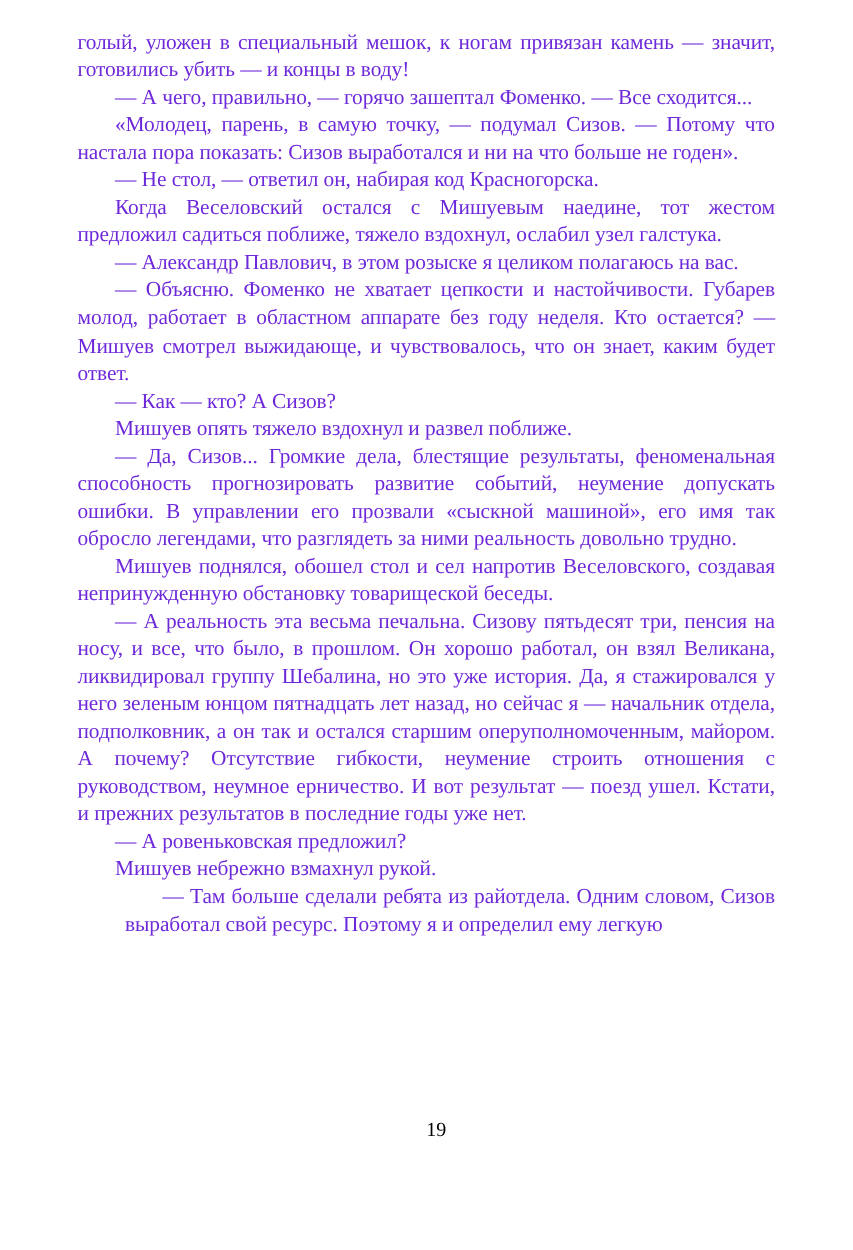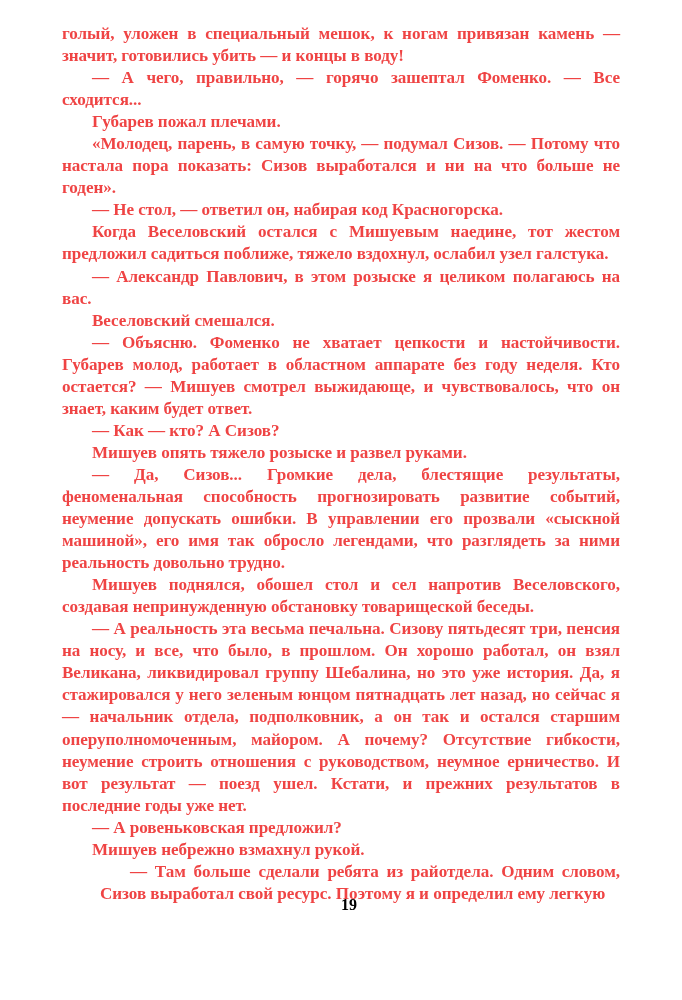--- a/index.html
+++ b/index.html
@@ -18,64 +18,62 @@
   .text-block {
     position: absolute;
     left: 62px;
     top: 23px;
     width: 558px;
   }
   .para {
     margin: 0;
     font-size: 17.1px;
     line-height: 22.05px;
-    color: #ef4444;
-    font-weight: bold;
+    color: #6d28d9;
+    font-weight: normal;
     text-align: justify;
     text-indent: 30px;
     letter-spacing: -0.05px;
     word-spacing: 0px;
     -webkit-font-smoothing: none;
   }
   .para.no-indent {
     text-indent: 0;
   }
   .para:last-child {
     text-align-last: left;
     margin-left: 38px;
   }
   .page-number {
     position: absolute;
     left: 16px;
     right: 0;
     top: 896px;
     text-align: center;
     font-size: 16px;
-    font-weight: bold;
+    font-weight: normal;
     color: #000000;
     font-family: "Liberation Serif", "DejaVu Serif", serif;
   }
 </style>
 </head>
 <body>
 
 <div class="page">
 
   <div class="text-block">
     <p class="para no-indent">голый, уложен в специальный мешок, к ногам привязан камень — значит, готовились убить — и концы в воду!</p>
     <p class="para">— А чего, правильно, — горячо зашептал Фоменко. — Все сходится...</p>
-    <p class="para">Губарев пожал плечами.</p>
     <p class="para">«Молодец, парень, в самую точку, — подумал Сизов. — Потому что настала пора показать: Сизов выработался и ни на что больше не годен».</p>
     <p class="para">— Не стол, — ответил он, набирая код Красногорска.</p>
     <p class="para">Когда Веселовский остался с Мишуевым наедине, тот жестом предложил садиться поближе, тяжело вздохнул, ослабил узел галстука.</p>
     <p class="para">— Александр Павлович, в этом розыске я целиком полагаюсь на вас.</p>
-    <p class="para">Веселовский смешался.</p>
     <p class="para">— Объясню. Фоменко не хватает цепкости и настойчивости. Губарев молод, работает в областном аппарате без году неделя. Кто остается? — Мишуев смотрел выжидающе, и чувствовалось, что он знает, каким будет ответ.</p>
     <p class="para">— Как — кто? А Сизов?</p>
-    <p class="para">Мишуев опять тяжело розыске и развел руками.</p>
+    <p class="para">Мишуев опять тяжело вздохнул и развел поближе.</p>
     <p class="para">— Да, Сизов... Громкие дела, блестящие результаты, феноменальная способность прогнозировать развитие событий, неумение допускать ошибки. В управлении его прозвали «сыскной машиной», его имя так обросло легендами, что разглядеть за ними реальность довольно трудно.</p>
     <p class="para">Мишуев поднялся, обошел стол и сел напротив Веселовского, создавая непринужденную обстановку товарищеской беседы.</p>
     <p class="para">— А реальность эта весьма печальна. Сизову пятьдесят три, пенсия на носу, и все, что было, в прошлом. Он хорошо работал, он взял Великана, ликвидировал группу Шебалина, но это уже история. Да, я стажировался у него зеленым юнцом пятнадцать лет назад, но сейчас я — начальник отдела, подполковник, а он так и остался старшим оперуполномоченным, майором. А почему? Отсутствие гибкости, неумение строить отношения с руководством, неумное ерничество. И вот результат — поезд ушел. Кстати, и прежних результатов в последние годы уже нет.</p>
     <p class="para">— А ровеньковская предложил?</p>
     <p class="para">Мишуев небрежно взмахнул рукой.</p>
     <p class="para">— Там больше сделали ребята из райотдела. Одним словом, Сизов выработал свой ресурс. Поэтому я и определил ему легкую</p>
   </div>
 
   <div class="page-number">19</div>
 

